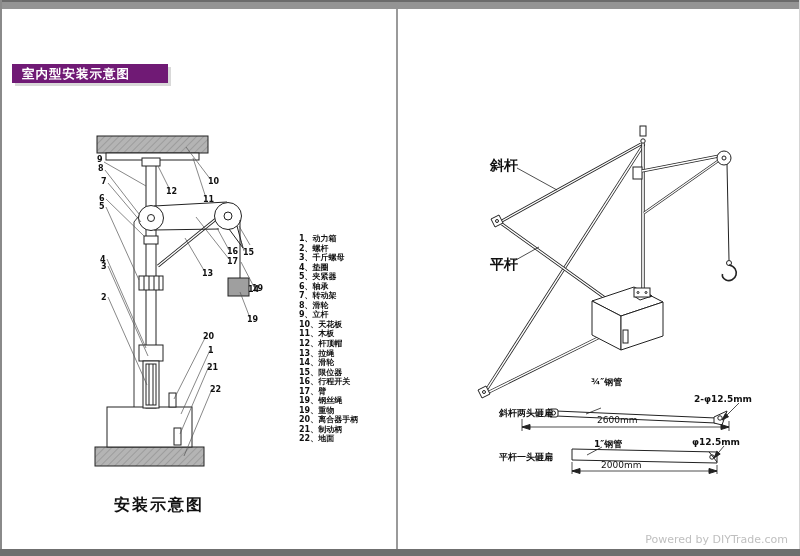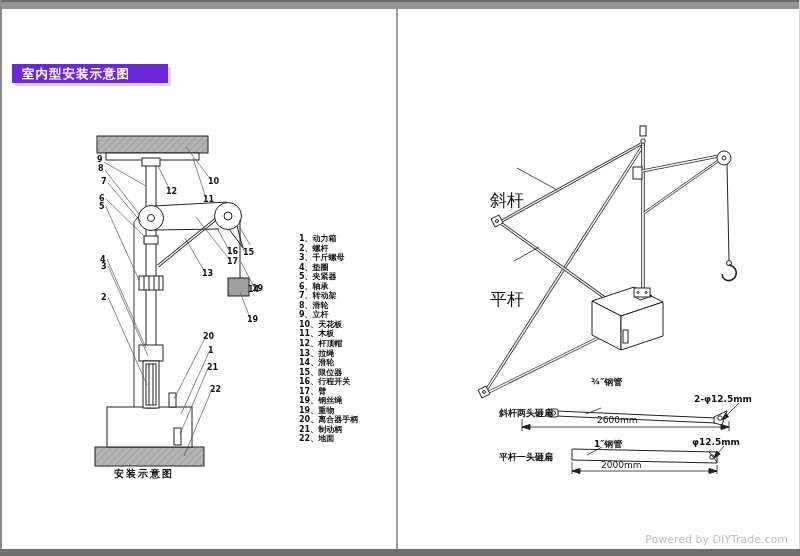--- a/index.html
+++ b/index.html
@@ -6,42 +6,42 @@
   #page{position:relative;width:800px;height:556px;background:#fff;overflow:hidden;
         font-family:"DejaVu Sans","Liberation Sans",sans-serif;color:#111;}
   .band-top{position:absolute;left:0;top:0;width:800px;height:9px;background:#949494;border-top:2px solid #6b6b6b;box-sizing:border-box;}
   .band-bottom{position:absolute;left:0;top:549px;width:800px;height:7px;background:#6f6f6f;}
   .border-left{position:absolute;left:0;top:0;width:2px;height:556px;background:#8a8a8a;}
   .border-right{position:absolute;right:0;top:0;width:1px;height:556px;background:#d5d5d5;}
   .divider{position:absolute;left:396px;top:9px;width:2px;height:540px;background:#9a9a9a;}
   .watermark{position:absolute;left:336px;top:256px;font-size:40px;font-weight:bold;
              color:#e2e2e2;letter-spacing:7px;z-index:1;white-space:nowrap;}
   svg.art{position:absolute;left:0;top:0;z-index:2;}
-  .title-box{position:absolute;height:19px;background:#6d28d9;color:#fff;font-size:12.5px;font-weight:bold;
+  .title-box{position:absolute;height:19px;background:#701a75;color:#fff;font-size:12.5px;font-weight:bold;
              line-height:19px;padding-left:10px;letter-spacing:1px;z-index:3;box-shadow:3px 3px 0 rgba(0,0,0,0.15);white-space:nowrap;}
   #indoor-title{left:12px;top:64px;width:146px;}
   #outdoor-title{left:402px;top:64px;width:152px;}
   #parts-list{position:absolute;left:299px;top:234px;width:96px;z-index:3;}
   .part-line{display:block;font-size:8px;font-weight:bold;line-height:9.55px;white-space:nowrap;color:#111;}
   .callout{position:absolute;font-size:8px;font-weight:bold;color:#111;z-index:3;white-space:nowrap;}
   .lbl{position:absolute;z-index:3;white-space:nowrap;color:#111;}
-  .lbl-rod{font-size:17px;font-weight:normal;margin-top:32px;}
+  .lbl-rod{font-size:14px;font-weight:bold;}
   #lbl-xiegan{left:490px;top:157px;}
   #lbl-pinggan{left:490px;top:256px;}
   .lbl-spec{font-size:9px;font-weight:bold;}
   #spec1-name{left:499px;top:407px;text-align:right;}
   #spec2-name{left:499px;top:451px;}
   #spec1-pipe{left:591px;top:376px;}
   #spec2-pipe{left:594px;top:438px;}
   #spec1-hole{left:694px;top:394px;}
   #spec2-hole{left:692px;top:437px;}
   .lbl-dim{font-size:9px;}
   #spec1-len{left:597px;top:415px;}
   #spec2-len{left:601px;top:460px;}
-  #indoor-caption{left:114px;top:467px;font-size:10px;font-weight:bold;letter-spacing:2px;}
+  #indoor-caption{left:114px;top:495px;font-size:16px;font-weight:bold;letter-spacing:2px;}
   #footer-text{position:absolute;right:12px;top:533px;font-size:11px;color:#bfbfbf;z-index:3;}
 </style>
 </head>
 <body>
 
 <div id="page">
 
   <div class="band-top"></div>
   <div class="border-left"></div>
   <div class="border-right"></div>

